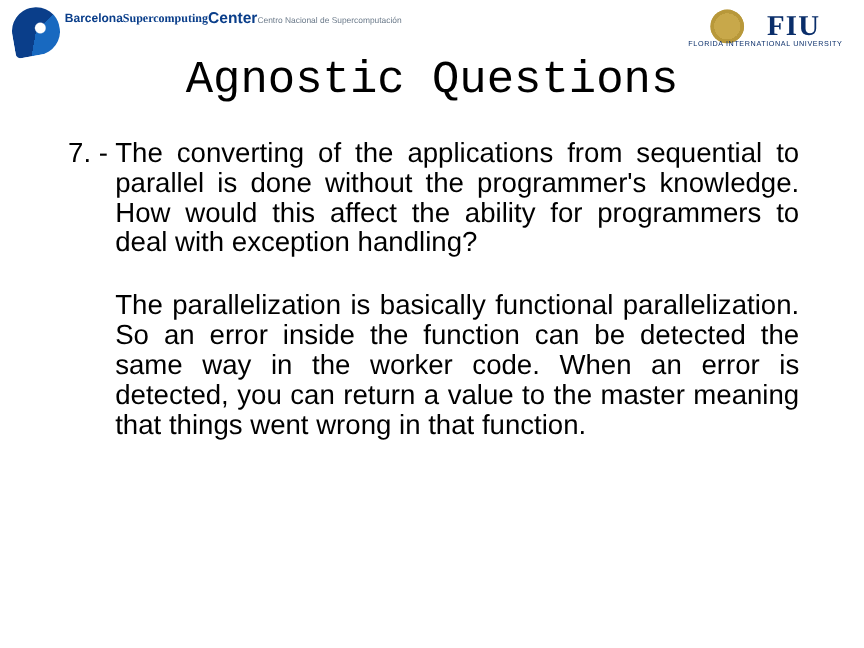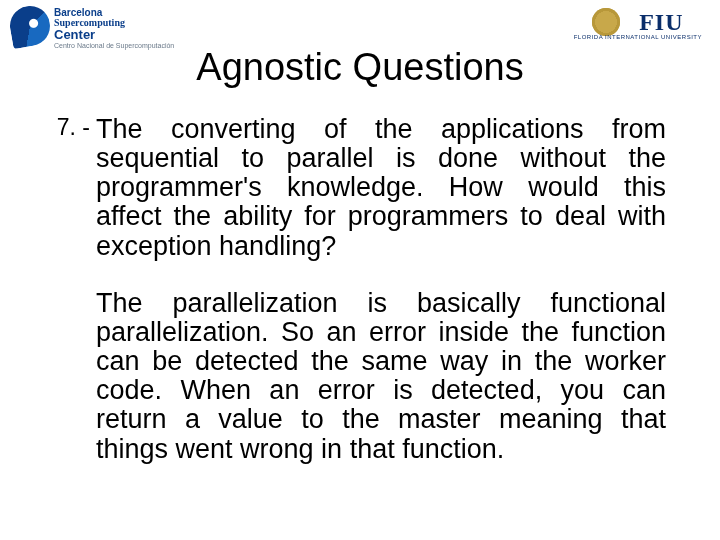--- a/index.html
+++ b/index.html
@@ -20,56 +20,57 @@
     height: 52px;
   }
   .logo-left { display: flex; align-items: flex-start; gap: 4px; }
   .bsc-icon {
     width: 40px; height: 40px; flex-shrink: 0;
     background: radial-gradient(circle at 60% 45%, #fff 4px, transparent 5px),
                 conic-gradient(from 200deg, #0a3e8a 0 60%, #1869c0 60% 100%);
     border-radius: 50% 50% 50% 10% / 50% 50% 50% 10%;
     transform: rotate(-10deg);
   }
-  .bsc-text { display: flex; flex-direction: column; line-height: 1.0; padding-top: 2px; }
+  .bsc-text { display: flex; flex-direction: row; line-height: 1.0; padding-top: 2px; align-items: flex-end; }
   .bsc-line1 { font-size: 10px; font-weight: bold; color: #0a3e8a; }
   .bsc-line2 { font-size: 10px; font-weight: bold; color: #0a3e8a; font-family: Liberation Serif, serif; }
   .bsc-line3 { font-size: 13px; font-weight: bold; color: #0a3e8a; }
   .bsc-line4 { font-size: 7px; color: #6b7a8a; margin-top: 1px; }
   .logo-right { display: flex; flex-direction: column; align-items: center; padding-top: 2px; }
   .fiu-row { display: flex; align-items: center; gap: 19px; }
   .fiu-seal {
     width: 28px; height: 28px; border-radius: 50%;
     background: radial-gradient(circle, #c8a84a 0 55%, #b8983a 55% 100%);
     box-shadow: inset 0 0 0 2px #b8983a;
   }
   .fiu-text { font-family: Georgia, 'Times New Roman', serif; font-weight: bold; font-size: 24px; color: #0a2e6a; letter-spacing: 1px; }
   .fiu-sub { font-size: 6px; color: #0a2e6a; letter-spacing: 0.5px; margin-top: -2px; }
   .title {
     text-align: center;
     font-size: 38px;
     font-weight: normal;
     margin-top: -6px;
     margin-bottom: 26px;
+    font-family: Liberation Mono, monospace;
   }
   .content {
     padding: 0 54px 0 40px;
   }
   .qa-block { display: flex; }
   .num-col {
     width: 56px;
     flex-shrink: 0;
     font-size: 23px;
     line-height: 1.08;
     text-align: right;
     padding-right: 6px;
   }
   .text-col {
     flex: 1;
-    font-size: 27px;
+    font-size: 23px;
     line-height: 1.08;
   }
   .para {
     text-align: justify;
     text-justify: inter-word;
     margin-bottom: 28px;
   }
   .para:last-child { margin-bottom: 12px; }
 </style>
 </head>

